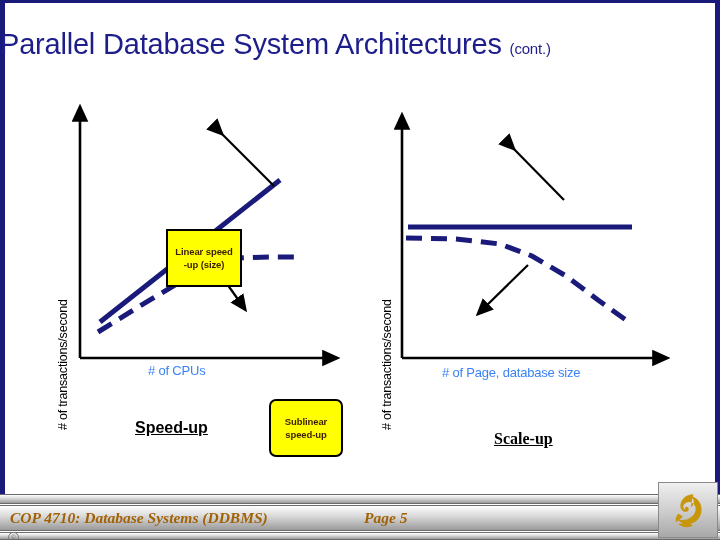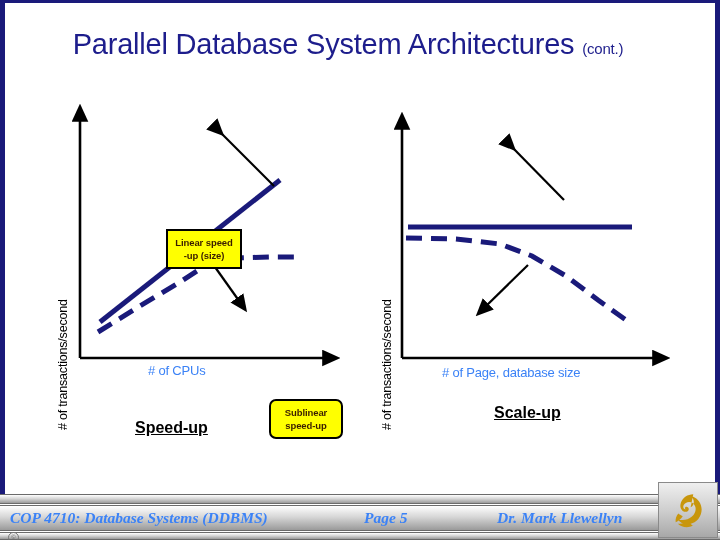--- a/index.html
+++ b/index.html
@@ -17,21 +17,20 @@
   .edge-left,.edge-right{
     position:absolute;top:0;width:5px;height:494px;background:#1a1a7a;
   }
   .edge-left{left:0;}
   .edge-right{right:0;}
   .edge-top{position:absolute;left:0;top:0;width:720px;height:3px;background:#1a1a7a;}
 
   
   #title{
     position:absolute;left:0;top:28px;width:696px;
-    text-align:center;
     color:#1d1d8c;
     font-size:29px;
     letter-spacing:-0.2px;
     white-space:nowrap;
   }
   #title .cont{font-size:15px;}
 
   
   .chart{position:absolute;top:100px;height:300px;}
   #chart-left{left:30px;width:340px;}
@@ -58,54 +57,54 @@
 
   
   .callout{
     position:absolute;
     background:#ffff00;
     border:2px solid #000000;
     color:#3a1d00;
     font-size:9.5px;
     line-height:13px;
     text-align:center;
-    padding:5px 6px;
+    padding:14px 6px;
     box-sizing:border-box;
     letter-spacing:-0.1px;
     font-weight:600;
   }
   #co-ls{left:136px;top:129px;width:76px;}
   #co-ss{left:239px;top:299px;width:74px;border-radius:7px;}
 
   
   .caption{
     position:absolute;color:#000;font-weight:bold;font-size:16px;
     text-decoration:underline;
   }
   #cap-speed{left:135px;top:419px;}
-  #cap-scale{left:494px;top:404px;}
+  #cap-scale{left:494px;top:430px;font-family:Liberation Serif, serif;}
 
   
   #footer{
     position:absolute;left:0;bottom:0;width:720px;height:46px;
   }
   .fbar{
     position:absolute;left:0;width:720px;
     background:linear-gradient(to bottom,#ffffff 0%,#d7d7d7 45%,#9a9a9a 100%);
     border-top:1px solid #6b6b6b;border-bottom:1px solid #6b6b6b;
     box-sizing:border-box;
   }
   #fbar-thin{top:0;height:10px;}
   #fbar-main{top:11px;height:26px;}
   #fbar-bottom{top:38px;height:8px;}
   #footer-text{
     position:absolute;left:0;top:11px;width:720px;height:26px;
     display:flex;align-items:center;
     font-family:"Liberation Serif", serif;
-    font-weight:bold;font-style:italic;font-size:15.5px;color:#3b82f6;
+    font-weight:bold;font-style:italic;font-size:15.5px;color:#a16207;
   }
   #f-course{position:absolute;left:10px;}
   #f-page{position:absolute;left:364px;}
   #f-author{position:absolute;left:497px;}
 
   #corner-mark{
     position:absolute;left:8px;top:38px;
     width:9px;height:9px;border:1px solid #777;border-radius:50%;
     font-size:6px;line-height:8px;text-align:center;color:#666;
   }
@@ -203,21 +202,20 @@
   <div class="caption" id="cap-scale">Scale-up</div>
 
   <div id="footer">
     <div class="fbar" id="fbar-thin"></div>
     <div class="fbar" id="fbar-main"></div>
     <div class="fbar" id="fbar-bottom"></div>
 
     <div id="footer-text">
       <span id="f-course">COP 4710: Database Systems  (DDBMS)</span>
       <span id="f-page">Page 5</span>
-      <span id="f-author">Dr. Mark Llewellyn</span>
     </div>
 
     <div id="corner-mark">©</div>
   </div>
 
   <div id="logo-box">
     <svg width="44" height="44" viewBox="0 0 100 100">
       <path d="M62 14c-13 0-24 8-28 19-3 8-1 15 4 19 4 3 9 3 12 0 3-3 2-8-2-9-3-1-5 1-5 3 0 1 1 2 2 2-2 1-4 0-5-2-2-4 0-9 5-12 7-4 16-2 20 5 5 8 2 19-6 26-9 8-22 10-33 6 6 8 17 13 28 11 16-3 27-17 27-33 0-13-8-24-19-29-2-1-3-1-5-1 2 2 4 4 5 7 3 7 0 15-6 18z" fill="#c8960c"></path>
       <path d="M28 58c-5 6-7 13-6 20 6-3 12-8 16-14-4-2-8-4-10-6z" fill="#c8960c"></path>
       <path d="M52 74c-7 5-16 8-25 7 5 5 12 8 20 8 5 0 10-1 14-3-4-3-7-7-9-12z" fill="#c8960c"></path>

